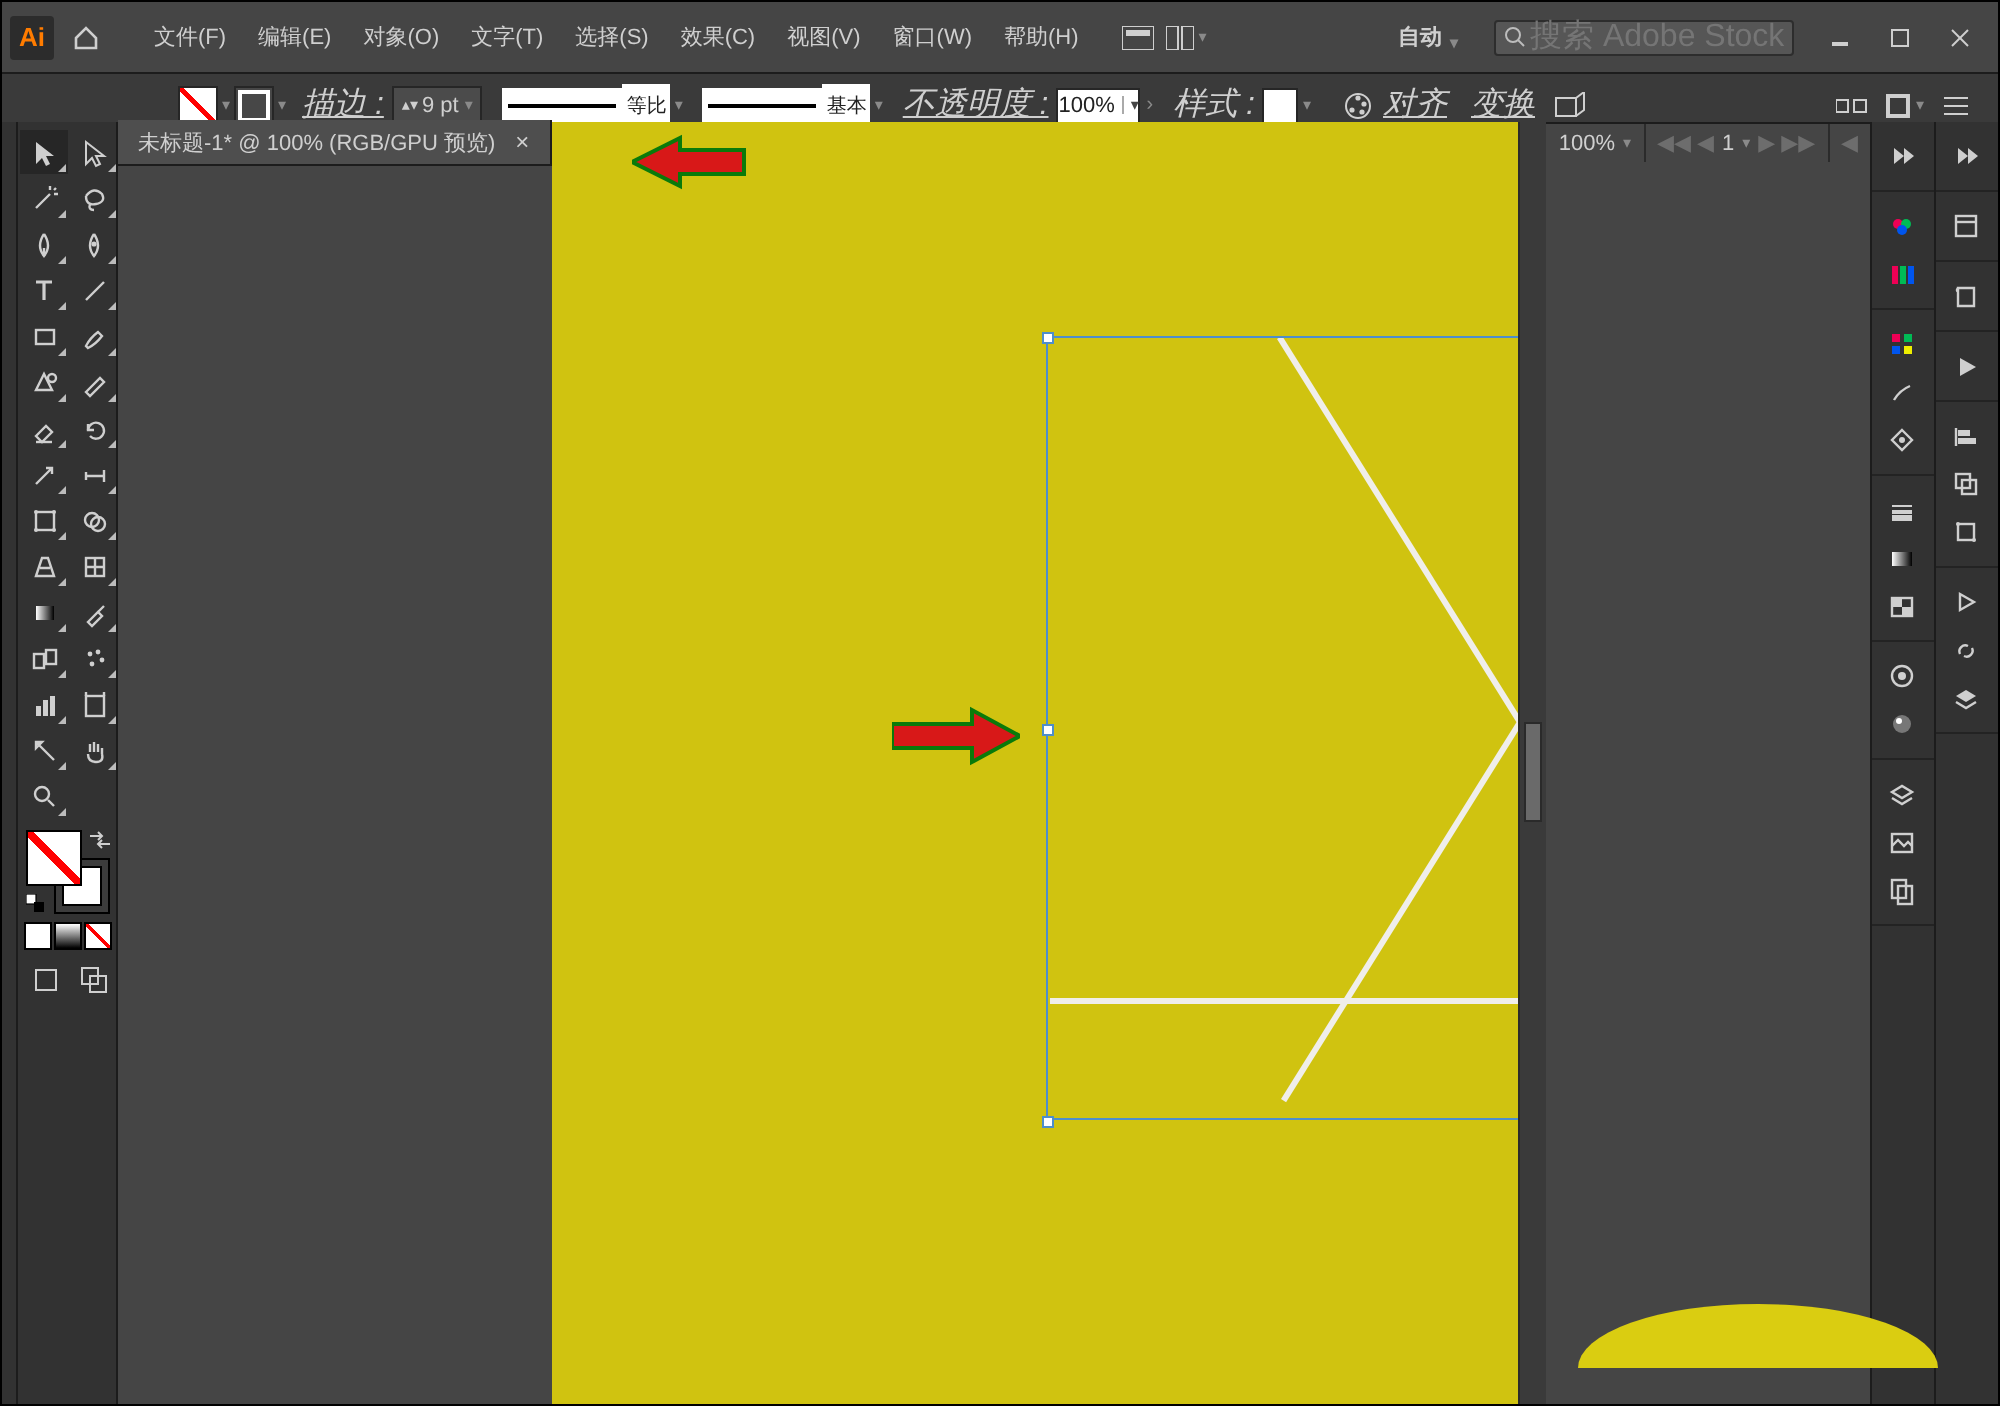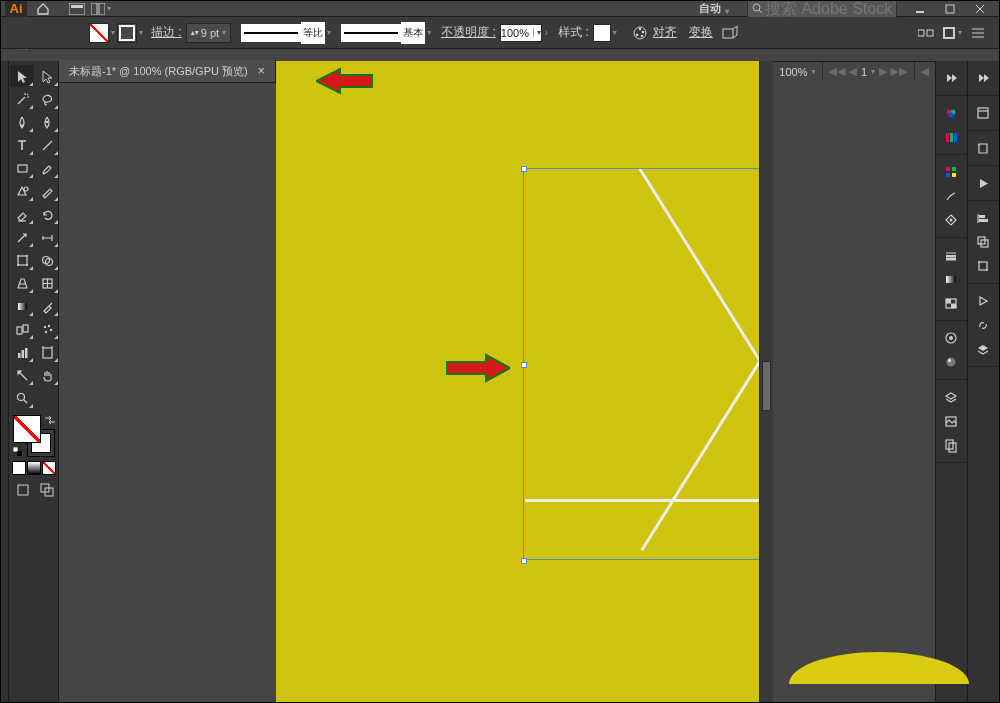--- a/index.html
+++ b/index.html
@@ -13,39 +13,39 @@
     --border:#1c1c1c;
     --hi:#6b6b6b;
     --canvas:#d0c310;    
     --line:#f0eeea;
   }
   *{box-sizing:border-box;font-family:"Microsoft YaHei",Arial,sans-serif;font-size:11px;color:var(--txt);}
   body{margin:0;width:1000px;height:703px;background:var(--bg3);border:1px solid #000;overflow:hidden;position:relative;}
   svg{display:block}
 
   
-  #titlebar{height:16px;background:var(--bg3);display:flex;align-items:center;padding:0 4px;border-bottom:1px solid var(--border);}
+  #titlebar{height:36px;background:var(--bg3);display:flex;align-items:center;padding:0 4px;border-bottom:1px solid var(--border);}
   #app-logo{width:22px;height:22px;display:flex;align-items:center;justify-content:center;background:#2c2c2c;border-radius:2px;margin-right:4px;}
   #app-logo span{font-weight:bold;font-size:13px;color:#ff7c00;}
   .title-ico{width:24px;height:24px;display:flex;align-items:center;justify-content:center;}
   .menu-items{display:flex;margin-left:14px;}
   .menu-items span{padding:4px 8px;cursor:default;}
   .spacer{flex:1}
   .ws-switch{display:flex;align-items:flex-end;padding:2px 10px 2px 6px;font-weight:bold;}
   .ws-switch .car{font-size:8px;margin-left:4px;color:var(--txt-dim);}
   .search-box{width:150px;height:18px;background:#565656;border:1px solid #2d2d2d;border-radius:2px;display:flex;align-items:center;padding:0 4px;margin:0 8px;}
   .search-box svg{flex:none}
   .search-box input{flex:1;border:none;background:none;outline:none;font-size:16px;color:var(--txt);}
   .win-ctrl{display:flex;align-items:flex-start;}
   .win-btn{width:30px;height:18px;display:flex;align-items:center;justify-content:center;}
 
   
   #optionbar{height:32px;background:var(--bg2);border-bottom:1px solid var(--border);display:flex;align-items:center;padding:0 8px;position:relative;}
   .opt-group{display:flex;align-items:center;margin-right:10px;}
-  .opt-label{font-size:12px;margin-right:4px;}
+  .opt-label{font-size:16px;margin-right:4px;font-style:italic;}
   .swatch-pair{display:flex;margin-right:6px;}
   .swatch{width:20px;height:20px;border:1px solid #262626;position:relative;}
   .sw-none{background:#fff;}
   .sw-none:after{content:"";position:absolute;left:0;top:0;right:0;bottom:0;background:linear-gradient(to top right,transparent 45%,red 45%,red 55%,transparent 55%);}
   .sw-stroke{background:#474747;display:flex;align-items:center;justify-content:center;}
   .sw-stroke:before{content:"";width:12px;height:12px;border:2px solid #fff;}
   .drop{display:flex;align-items:center;height:20px;background:#4b4b4b;border:1px solid #262626;padding:0 4px;}
   .drop .car{font-size:8px;margin-left:3px;color:var(--txt-dim);}
   .opt-link{text-decoration:underline;cursor:pointer;}
   .prof{width:60px;height:18px;background:#fff;display:flex;align-items:center;justify-content:center;}
@@ -122,20 +122,31 @@
 
 <div id="titlebar">
   <div id="app-logo">
       <span>Ai</span>
     </div>
   <div class="title-ico">
     <svg width="14" height="14" viewBox="0 0 14 14">
         <path d="M2 7 L7 2 L12 7 L12 12 L2 12 Z" fill="none" stroke="#cfcfcf" stroke-width="1.3"></path>
       </svg>
   </div>
+  <div class="menu-items">
+    <span>文件(F)</span>
+    <span>编辑(E)</span>
+    <span>对象(O)</span>
+    <span>文字(T)</span>
+    <span>选择(S)</span>
+    <span>效果(C)</span>
+    <span>视图(V)</span>
+    <span>窗口(W)</span>
+    <span>帮助(H)</span>
+  </div>
   <div class="title-ico" style="margin-left:10px">
     <svg width="16" height="12" viewBox="0 0 16 12">
         <rect x="0" y="0" width="16" height="12" fill="none" stroke="#cfcfcf"></rect>
         <rect x="2" y="2" width="12" height="3" fill="#cfcfcf"></rect>
       </svg>
   </div>
   <div class="title-ico">
     <svg width="14" height="12" viewBox="0 0 14 12">
         <rect x="0" y="0" width="6" height="12" fill="none" stroke="#cfcfcf"></rect>
         <rect x="8" y="0" width="6" height="12" fill="none" stroke="#cfcfcf"></rect>

